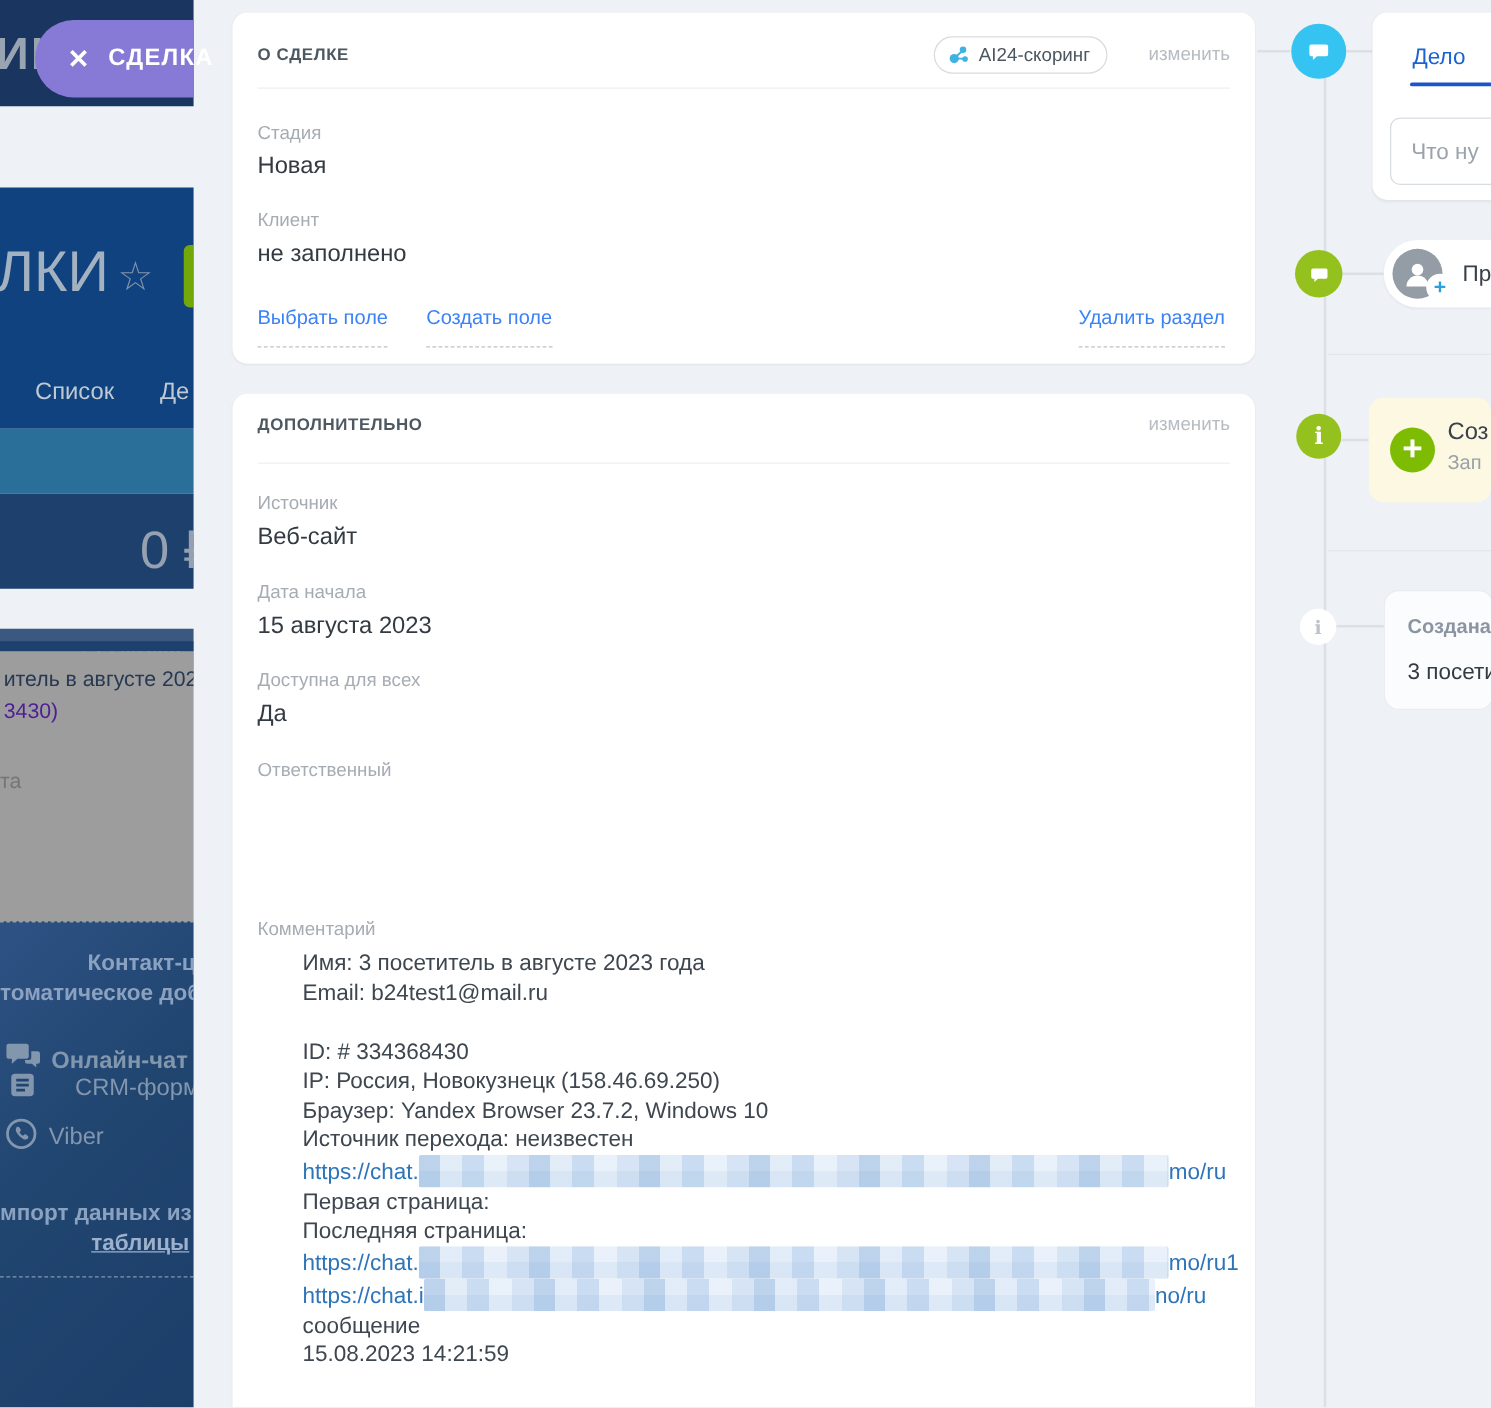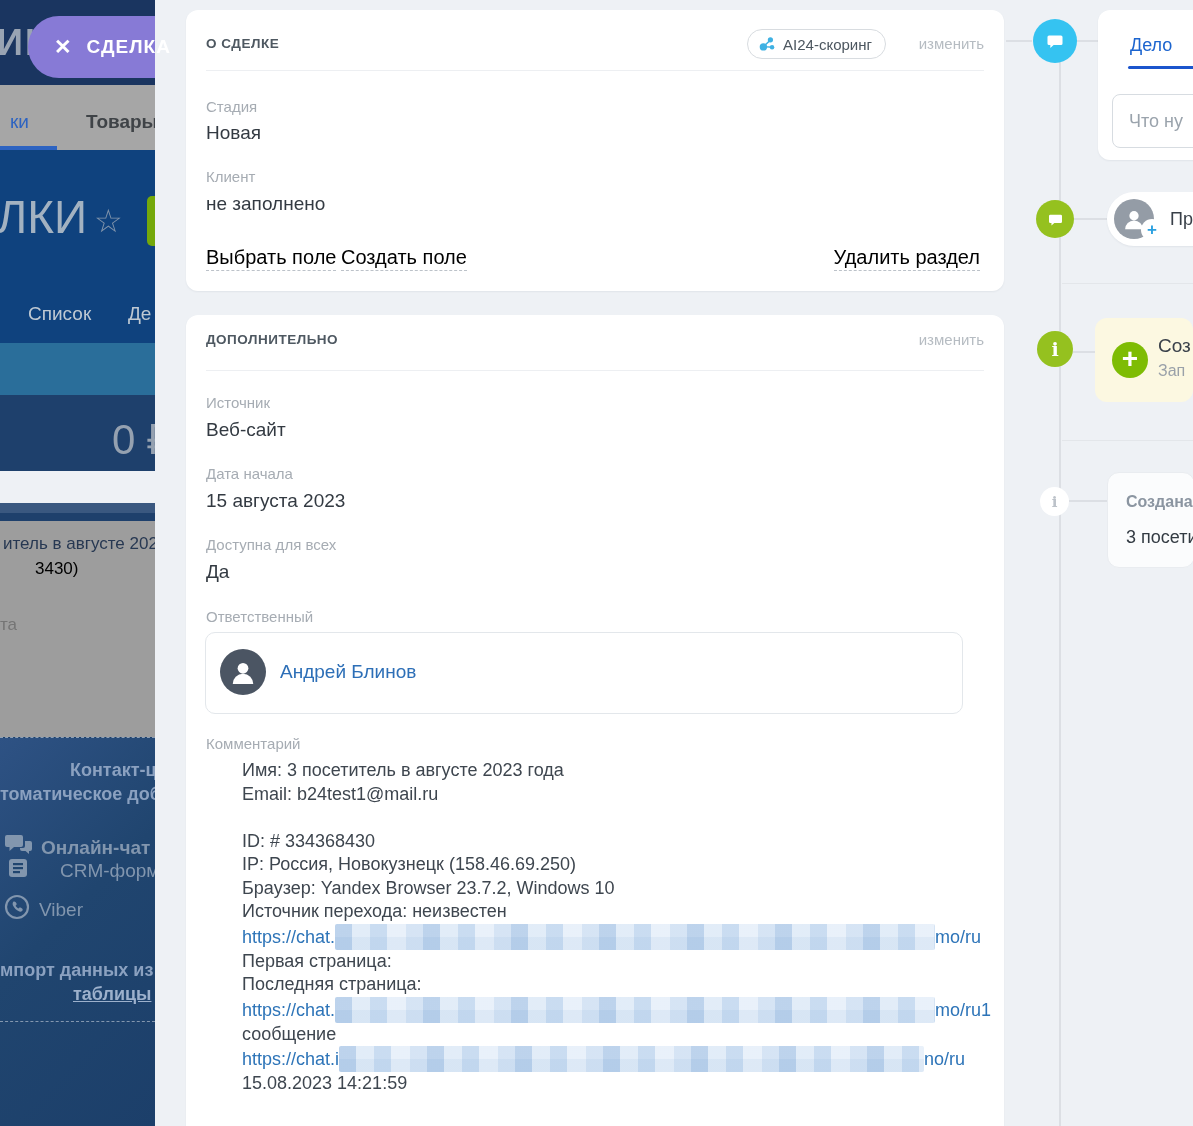--- a/index.html
+++ b/index.html
@@ -21,21 +21,21 @@
   .viewtab1{left:28px;top:153px;font-size:19px;color:#bfc9d3;}
   .viewtab2{left:128px;top:153px;font-size:19px;color:#bfc9d3;}
   .bg-teal{left:0;top:343px;width:155px;height:52px;background:#2a6e9a;}
   .bg-sum{left:0;top:395px;width:155px;height:76px;background:#1e406c;overflow:hidden;}
   .sum-text{left:112px;top:14px;font-size:42px;font-weight:300;color:#95a1b0;white-space:nowrap;}
   .bg-quick{left:0;top:471px;width:155px;height:42px;background:#3a5880;overflow:hidden;margin-top:32px;}
   .quick-text{left:62px;top:11px;font-size:17px;color:#b3bdc9;white-space:nowrap;}
   .bg-sliver{left:0;top:513px;width:155px;height:8px;background:#1e406c;}
   .bg-kanban{left:0;top:521px;width:155px;height:216px;background:#9d9d9d;overflow:hidden;}
   .kan1{left:3px;top:13px;font-size:17px;color:#273852;white-space:nowrap;}
-  .kan2{left:3px;top:38px;font-size:17px;color:#000000;white-space:nowrap;margin-left:32px;}
+  .kan2{left:3px;top:38px;font-size:17px;color:#4c1d95;white-space:nowrap;}
   .kan3{left:0;top:94px;font-size:17px;color:#757575;}
   .bg-promo{left:0;top:737px;width:155px;height:389px;overflow:hidden;
     background:linear-gradient(135deg,#2e5284 0%,#20456f 45%,#1c3f6a 100%);
     border-top:1px dashed rgba(255,255,255,.5);}
   .promo-h1{left:70px;top:22px;font-size:18px;font-weight:600;color:#8ba1c0;white-space:nowrap;}
   .promo-h2{left:0;top:46px;font-size:18px;font-weight:600;color:#8ba1c0;white-space:nowrap;}
   .promo-row{position:absolute;left:5px;display:flex;align-items:center;gap:9px;color:#8296ae;font-size:19px;white-space:nowrap;}
   .promo-row.r1{top:96px;font-weight:bold;}
   .promo-row.r2{top:120px;left:8px;gap:32px;}
   .promo-row.r3{top:156px;left:4px;}
@@ -54,21 +54,21 @@
   #card-about{left:186px;top:10px;width:818px;height:281px;}
   #card-add{left:186px;top:315px;width:818px;height:811px;border-radius:12px 12px 0 0;}
   .card-title{position:absolute;left:20px;font-size:13.5px;font-weight:700;color:#4e5861;letter-spacing:.5px;}
   .card-divider{position:absolute;left:20px;right:20px;border-top:1px solid #edeff2;}
   .edit-link{position:absolute;right:20px;font-size:15px;color:#b6bcc2;cursor:pointer;}
   .badge{position:absolute;right:118px;top:19px;height:28px;border:1px solid #d8dce0;border-radius:15px;
     display:flex;align-items:center;gap:7px;padding:0 13px 0 10px;background:#fff;cursor:pointer;}
   .badge span{font-size:15px;color:#4c565f;}
   .f-label{position:absolute;left:20px;font-size:15px;color:#a6acb3;}
   .f-value{position:absolute;left:20px;font-size:19px;color:#333a42;}
-  .dashed-link{position:absolute;font-size:20px;color:#000000;border-bottom:1px dashed #bcc2c9;padding-bottom:1px;cursor:pointer;}
+  .dashed-link{position:absolute;font-size:16px;color:#3b82f6;border-bottom:1px dashed #bcc2c9;padding-bottom:13px;cursor:pointer;}
 
   .resp-box{position:absolute;left:19px;top:317px;width:756px;height:80px;border:1px solid #e3e7eb;border-radius:10px;background:#fff;}
   .resp-avatar{position:absolute;left:14px;top:16px;width:46px;height:46px;border-radius:50%;background:#4b5563;
     display:flex;align-items:center;justify-content:center;}
   .resp-name{position:absolute;left:74px;top:28px;font-size:19px;color:#2d6fb7;cursor:pointer;}
 
   .comment{position:absolute;left:20px;top:444px;width:778px;font-size:18px;line-height:23.5px;color:#3e464f;}
   .cline{min-height:23.5px;white-space:nowrap;margin-left:36px;}
   .cline a, .link-line{color:#2d74b8;}
   .mosaic{display:inline-block;height:26px;vertical-align:-7px;border-radius:2px;
@@ -117,25 +117,20 @@
 </style>
 </head>
 <body>
 
 <div class="screen">
 
   <div class="abs bg-topbar">
     <div class="abs logo-frag">ИКС</div>
   </div>
 
-  <div class="abs bg-tabs">
-    <span class="abs bg-tab-active">ки</span>
-    <div class="abs bg-tab-underline"></div>
-    <span class="abs bg-tab2">Товары</span>
-  </div>
 
   <div class="abs bg-title">
     <div class="abs title-frag">ЛКИ</div>
     <div class="abs star">☆</div>
     <div class="abs green-sliver"></div>
     <span class="abs viewtab1">Список</span>
     <span class="abs viewtab2">Де</span>
   </div>
 
   <div class="abs bg-teal"></div>
@@ -241,46 +236,37 @@
     <div class="f-value" style="top:104px;">Веб-сайт</div>
 
     <div class="f-label" style="top:150px;">Дата начала</div>
     <div class="f-value" style="top:175px;">15 августа 2023</div>
 
     <div class="f-label" style="top:221px;">Доступна для всех</div>
     <div class="f-value" style="top:246px;">Да</div>
 
     <div class="f-label" style="top:293px;">Ответственный</div>
 
-    <div class="resp-box">
-      <div class="resp-avatar">
-        <svg width="30" height="30" viewBox="0 0 24 24">
-            <circle cx="12" cy="9" r="4.3" fill="#fff"></circle>
-            <path d="M3.8 21.5a8.2 8.2 0 0 1 16.4 0z" fill="#fff"></path>
-          </svg>
-      </div>
-      <div class="resp-name">Андрей Блинов</div>
-    </div>
 
     <div class="f-label" style="top:420px;">Комментарий</div>
 
     <div class="comment">
       <div class="cline">Имя: 3 посетитель в августе 2023 года</div>
       <div class="cline">Email: b24test1@mail.ru</div>
       <div class="cline"></div>
       <div class="cline">ID: # 334368430</div>
       <div class="cline">IP: Россия, Новокузнецк (158.46.69.250)</div>
       <div class="cline">Браузер: Yandex Browser 23.7.2, Windows 10</div>
       <div class="cline">Источник перехода: неизвестен</div>
       <div class="cline link-line"><span>https://chat.</span><span class="mosaic m1"></span><span>mo/ru</span></div>
       <div class="cline">Первая страница:</div>
       <div class="cline">Последняя страница:</div>
       <div class="cline link-line"><span>https://chat.</span><span class="mosaic m2"></span><span>mo/ru1</span></div>
+      <div class="cline link-line"><span>https://chat.i</span><span class="mosaic m3"></span><span>no/ru</span></div>
       <div class="cline">сообщение</div>
-      <div class="cline link-line"><span>https://chat.i</span><span class="mosaic m3"></span><span>no/ru</span></div>
       <div class="cline">15.08.2023 14:21:59</div>
     </div>
   </div>
 
   <div class="abs vline"></div>
   <div class="conn" style="left:1006px;top:40px;width:26px;"></div>
   <div class="conn" style="left:1077px;top:40px;width:21px;"></div>
   <div class="conn" style="left:1074px;top:218px;width:33px;"></div>
   <div class="conn" style="left:1073px;top:351px;width:22px;"></div>
   <div class="conn" style="left:1069px;top:500px;width:38px;"></div>

